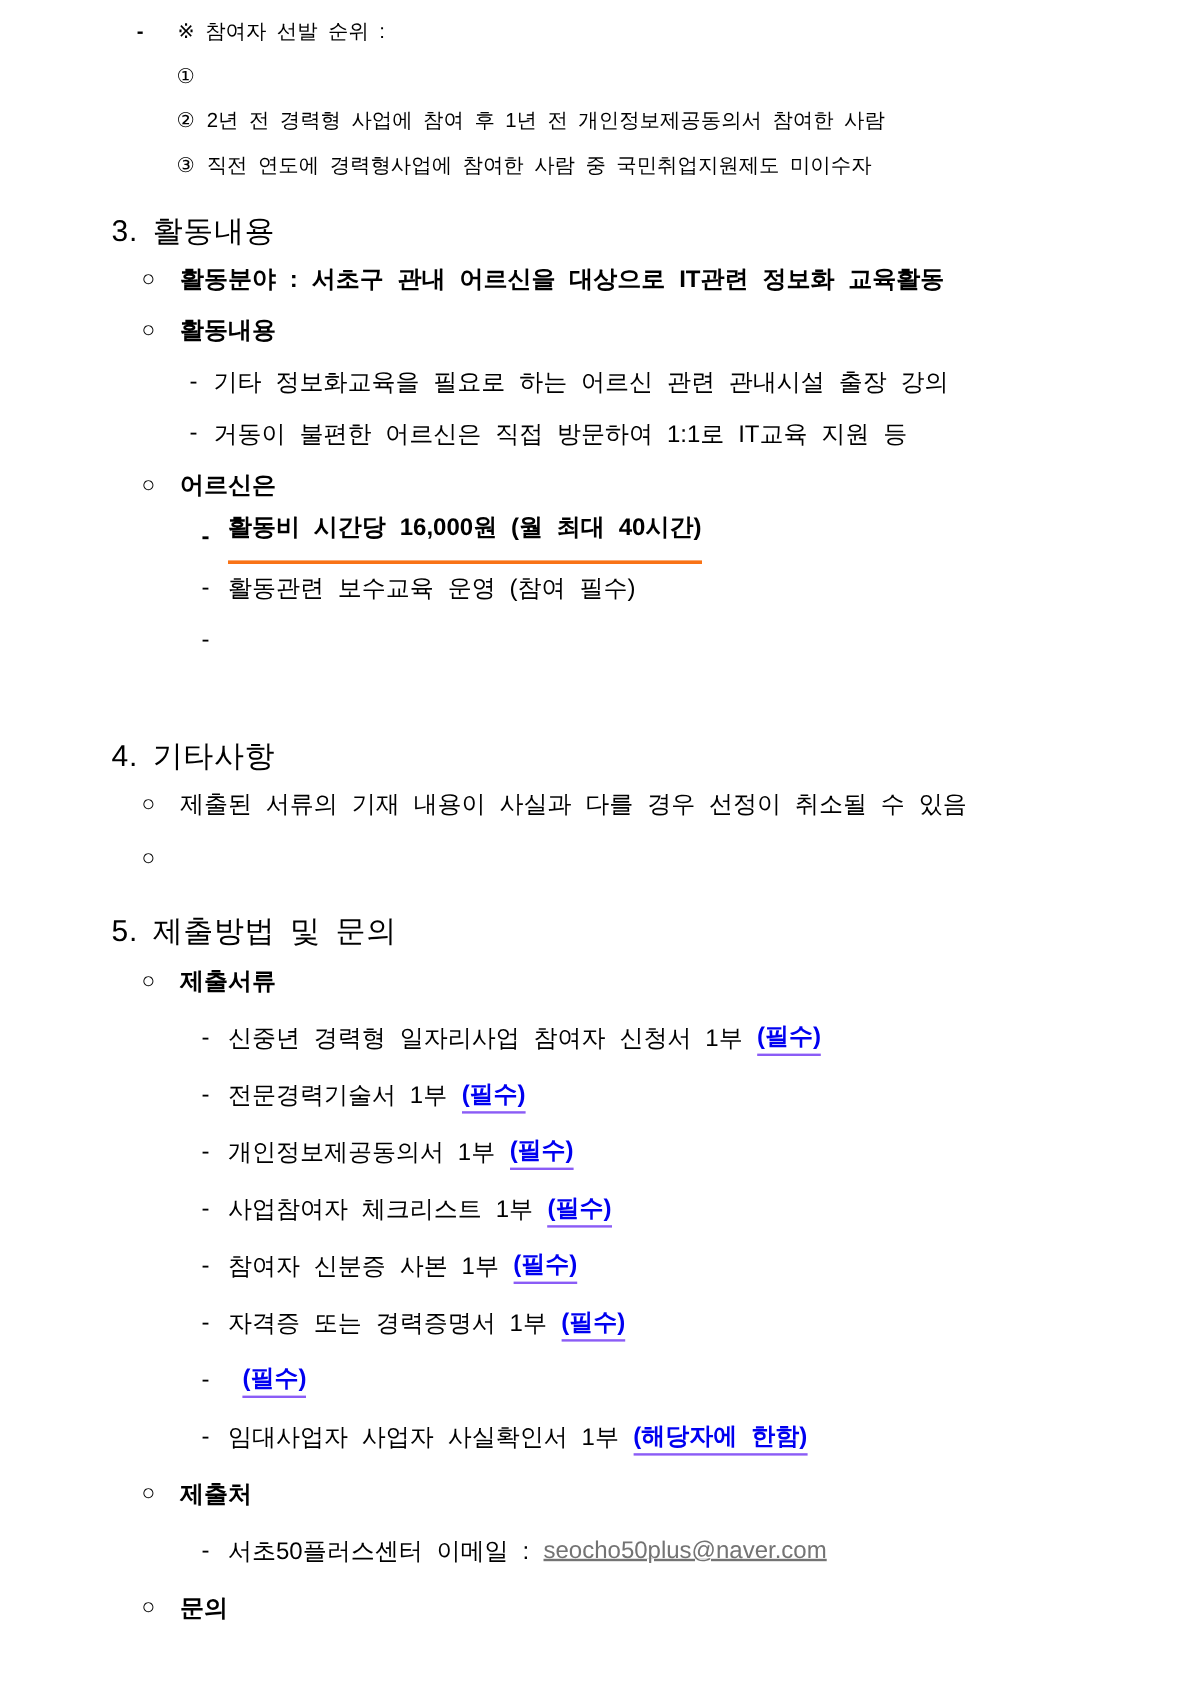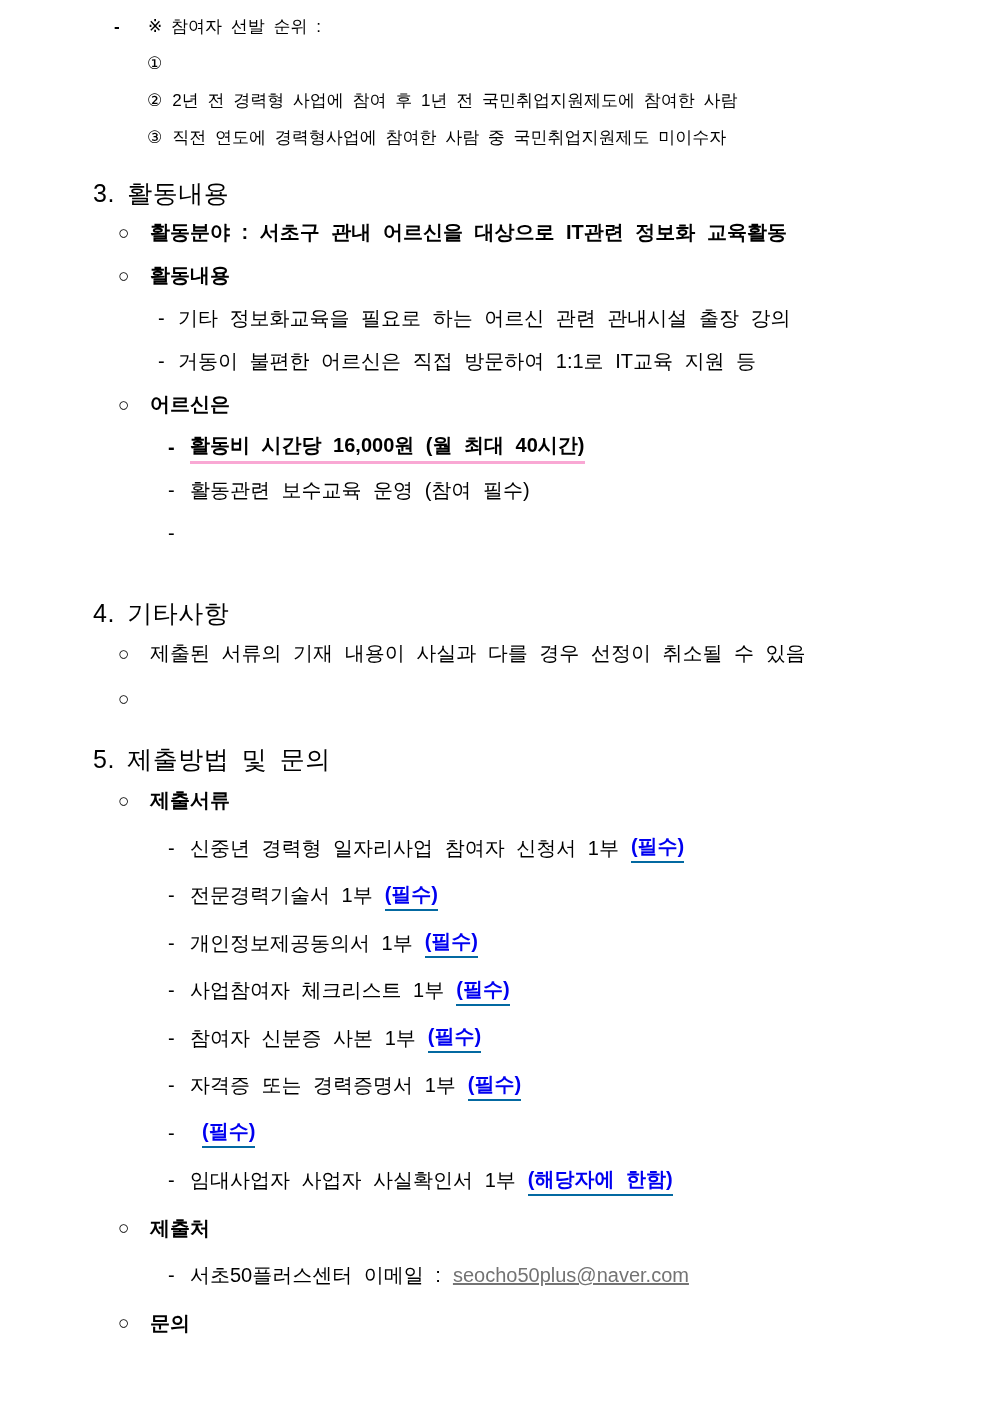--- a/index.html
+++ b/index.html
@@ -31,44 +31,44 @@
     margin-left: 93px;
     font-size: 25px;
     font-weight: 400;
     line-height: 36px;
     height: 36px;
     letter-spacing: 0.5px;
     word-spacing: 5px;
     white-space: nowrap;
   }
   .s3 .heading { margin-top: 19px; }
-  .s4 .heading { margin-top: 40px; }
+  .s4 .heading { margin-top: 57px; }
   .s5 .heading { margin-top: 20px; }
   
   .content { font-size: 20px; word-spacing: 6px; }
   .s3 .line { height: 43px; }
   .s4 .line { height: 45px; }
   .s5 .line { height: 47.5px; }
   .bullet { margin-left: 118px; }
   .bullet .glyph { display: inline-block; width: 32px; font-size: 19px; }
   .bold { font-weight: 700; }
   .dash-l1 { margin-left: 158px; }
   .dash-l1 .glyph { display: inline-block; width: 20px; }
   .dash-l2 { margin-left: 168px; }
   .dash-l2 .glyph { display: inline-block; width: 22px; }
   .emph {
     font-weight: 700;
-    border-bottom: 3px solid #f9a8d4;
-    padding-bottom: 2px;
+    border-bottom: 3px solid #f97316;
+    padding-bottom: 14px;
   }
   .tag {
     margin-left: 12px;
     color: #0000f0;
     font-weight: 700;
-    border-bottom: 2px solid #0369a1;
+    border-bottom: 2px solid #8b5cf6;
     padding-bottom: 1px;
   }
   .link {
     margin-left: 12px;
     color: #737373;
     text-decoration: underline;
     cursor: pointer;
   }
 </style>
 </head>
@@ -79,21 +79,21 @@
   <div class="note">
     <div class="line note-title">
       <span class="note-dash">-</span>
       <span>※ 참여자 선발 순위 :</span>
     </div>
     <div class="line note-item">
       <span class="num">①</span>
     </div>
     <div class="line note-item">
       <span class="num">②</span>
-      <span>2년 전 경력형 사업에 참여 후 1년 전 국민취업지원제도에 참여한 사람</span>
+      <span>2년 전 경력형 사업에 참여 후 1년 전 개인정보제공동의서 참여한 사람</span>
     </div>
     <div class="line note-item">
       <span class="num">③</span>
       <span>직전 연도에 경력형사업에 참여한 사람 중 국민취업지원제도 미이수자</span>
     </div>
   </div>
 
   <div class="s3 content">
     <div class="heading">3. 활동내용</div>
 

